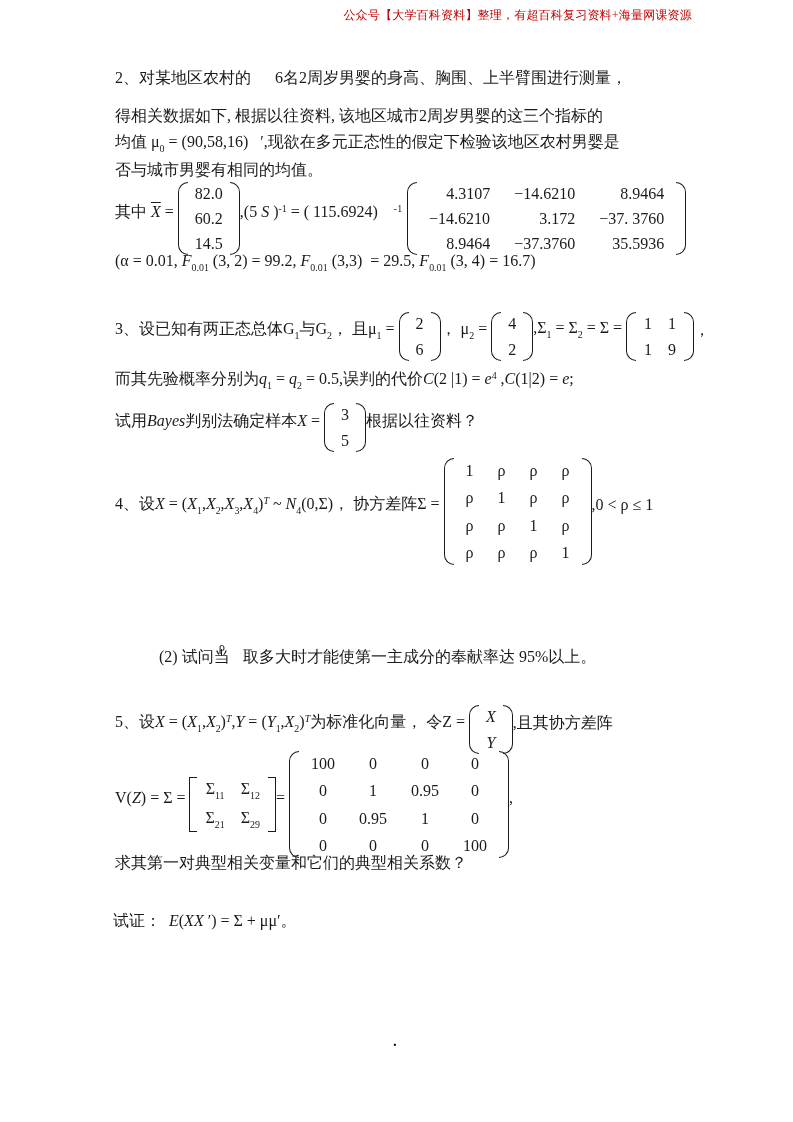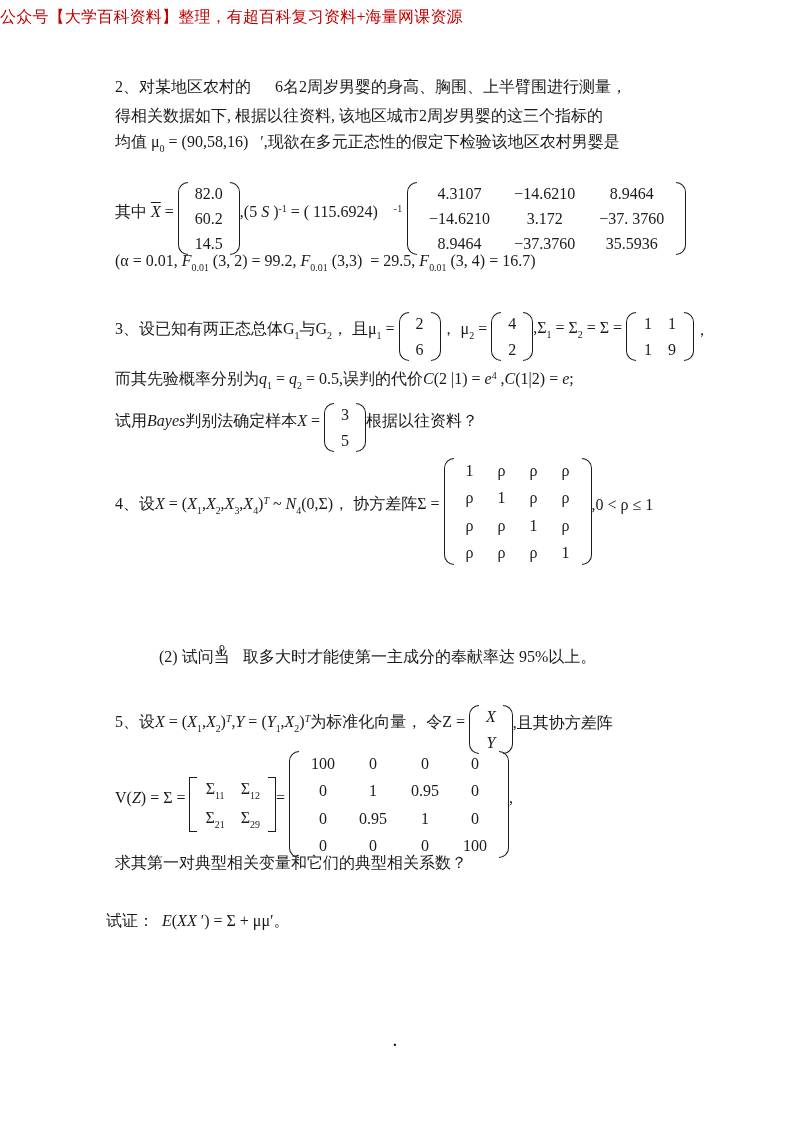--- a/index.html
+++ b/index.html
@@ -3,60 +3,61 @@
 <meta charset="utf-8">
 <style>
   html,body{margin:0;padding:0;}
   body{
     width:793px;height:1122px;background:#ffffff;
     font-family:"Liberation Serif","DejaVu Serif",serif;
     color:#1a1a1a;font-size:16px;
   }
   .page{position:relative;width:793px;height:1122px;overflow:hidden;background:#fff;}
   .header{
-    position:absolute;top:7px;left:0;width:692px;text-align:left;
-    color:#c00000;font-size:16px;letter-spacing:.2px;white-space:pre;
+    position:absolute;top:7px;left:0;width:692px;text-align:right;
+    color:#c00000;font-size:12px;letter-spacing:.2px;white-space:pre;
   }
   .tline{position:absolute;white-space:pre;line-height:1.35;}
   .frow{position:absolute;display:flex;align-items:center;white-space:pre;}
   
   .seg-n{white-space:pre;}
   .seg-i{font-style:italic;white-space:pre;}
   .seg-sub{font-size:0.62em;vertical-align:-0.55em;white-space:pre;}
   .seg-sup{font-size:0.62em;vertical-align:0.5em;white-space:pre;}
   .seg-supi{font-size:0.62em;vertical-align:0.5em;font-style:italic;white-space:pre;}
   .seg-ovli{font-style:italic;text-decoration:overline;white-space:pre;}
   .seg-rho{font-size:0.78em;vertical-align:0.85em;margin-left:-11px;margin-right:2px;white-space:pre;}
   
   .mat{display:flex;align-items:stretch;margin-top:13px;}
   .mbody{display:table;}
   .mrow{display:table-row;}
   .mcell{display:table-cell;text-align:center;padding:1px 8px;line-height:1.45;}
   .paren-l{width:9px;border:1.5px solid #1a1a1a;border-right:none;border-radius:11px 0 0 11px;margin:1px 0;}
   .paren-r{width:9px;border:1.5px solid #1a1a1a;border-left:none;border-radius:0 11px 11px 0;margin:1px 0;}
   .brak-l{width:7px;border:1.5px solid #1a1a1a;border-right:none;margin:1px 0;}
   .brak-r{width:7px;border:1.5px solid #1a1a1a;border-left:none;margin:1px 0;}
-  .m-right .mcell{padding:1px 12px;}
+  .m-right .mcell{text-align:right;padding:1px 12px;}
   .m-wide .mcell{padding:2px 12px;}
   .m-vec .mcell{padding:1px 7px;}
   .vec-italic .mcell{font-style:italic;}
   .gap-exp{margin-left:16px;margin-right:5px;}
   .gap-sm{margin-left:4px;}
   .dot{position:absolute;font-size:15px;font-weight:bold;}
 </style>
 </head>
 <body>
 
 <div class="page">
 
   <div class="header">公众号【大学百科资料】整理，有超百科复习资料+海量网课资源</div>
 
-  <div class="tline" style="left:115px;top:76px;">2、对某地区农村的      6名2周岁男婴的身高、胸围、上半臂围进行测量，</div>
+  <div class="tline" style="left:115px;top:67px;">2、对某地区农村的      6名2周岁男婴的身高、胸围、上半臂围进行测量，</div>
   <div class="tline" style="left:115px;top:105px;">得相关数据如下, 根据以往资料, 该地区城市2周岁男婴的这三个指标的</div>
   <div class="tline" style="left:115px;top:131px;"><span class="seg-n">均值 μ</span><span class="seg-sub">0</span><span class="seg-n"> = (90,58,16)   ′,现欲在多元正态性的假定下检验该地区农村男婴是</span></div>
+  <div class="tline" style="left:115px;top:159px;">否与城市男婴有相同的均值。</div>
 
   <div class="frow" style="left:115px;top:174px;height:76px;">
     <span><span class="seg-n">其中 </span><span class="seg-ovli">X</span><span class="seg-n"> =</span></span>
     <span class="mat m-vec gap-sm">
       <span class="paren-l"></span>
       <span class="mbody"><span class="mrow"><span class="mcell">82.0</span></span><span class="mrow"><span class="mcell">60.2</span></span><span class="mrow"><span class="mcell">14.5</span></span></span>
       <span class="paren-r"></span>
     </span>
     <span><span class="seg-n">,(5 </span><span class="seg-i">S</span><span class="seg-n"> )</span><span class="seg-sup">-1</span><span class="seg-n"> = ( 115.6924)</span></span>
     <span class="gap-exp"><span class="seg-sup">-1</span></span>
@@ -142,17 +143,17 @@
     <span class="seg-n">=</span>
     <span class="mat m-wide gap-sm">
       <span class="paren-l"></span>
       <span class="mbody"><span class="mrow"><span class="mcell">100</span><span class="mcell">0</span><span class="mcell">0</span><span class="mcell">0</span></span><span class="mrow"><span class="mcell">0</span><span class="mcell">1</span><span class="mcell">0.95</span><span class="mcell">0</span></span><span class="mrow"><span class="mcell">0</span><span class="mcell">0.95</span><span class="mcell">1</span><span class="mcell">0</span></span><span class="mrow"><span class="mcell">0</span><span class="mcell">0</span><span class="mcell">0</span><span class="mcell">100</span></span></span>
       <span class="paren-r"></span>
     </span>
     <span class="seg-n">,</span>
   </div>
   <div class="tline" style="left:115px;top:852px;">求其第一对典型相关变量和它们的典型相关系数？</div>
 
-  <div class="tline" style="left:106px;top:910px;"><span class="seg-n">试证：  </span><span class="seg-i">E</span><span class="seg-n">(</span><span class="seg-i">XX</span><span class="seg-n"> ′) = Σ + μμ′。</span></div>
+  <div class="tline" style="left:113px;top:910px;"><span class="seg-n">试证：  </span><span class="seg-i">E</span><span class="seg-n">(</span><span class="seg-i">XX</span><span class="seg-n"> ′) = Σ + μμ′。</span></div>
 
   <div class="dot" style="left:393px;top:1033px;">.</div>
 
 </div>
 
 </body></html>

